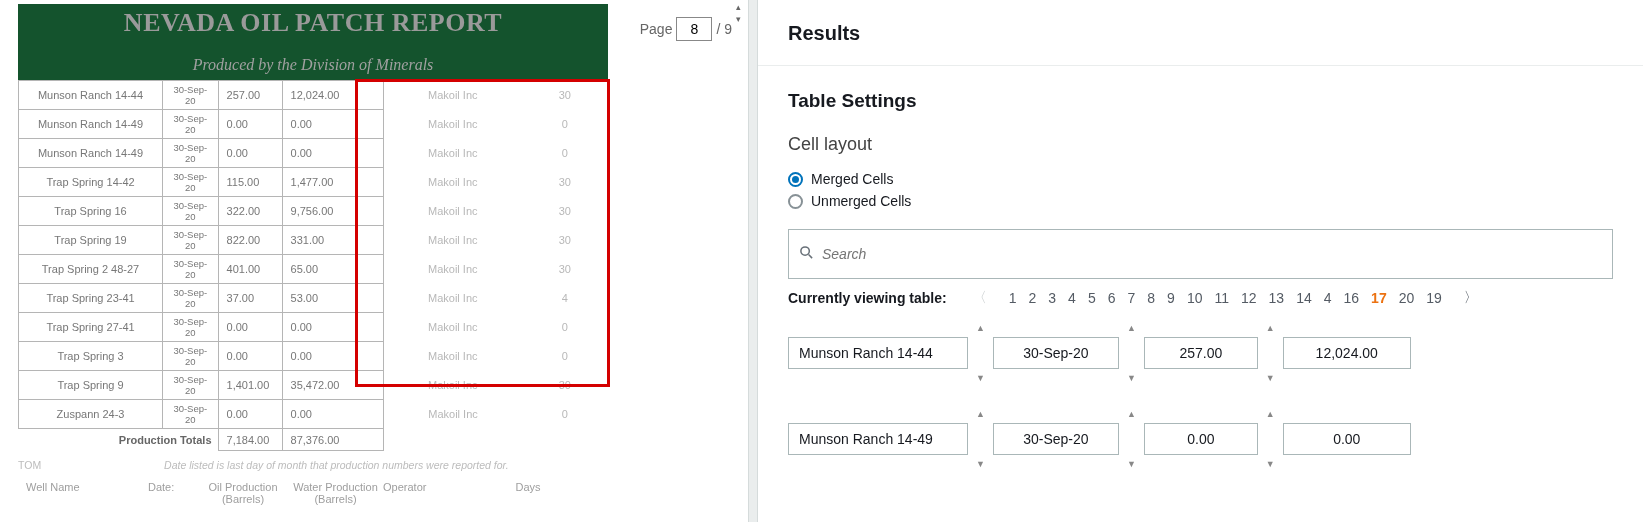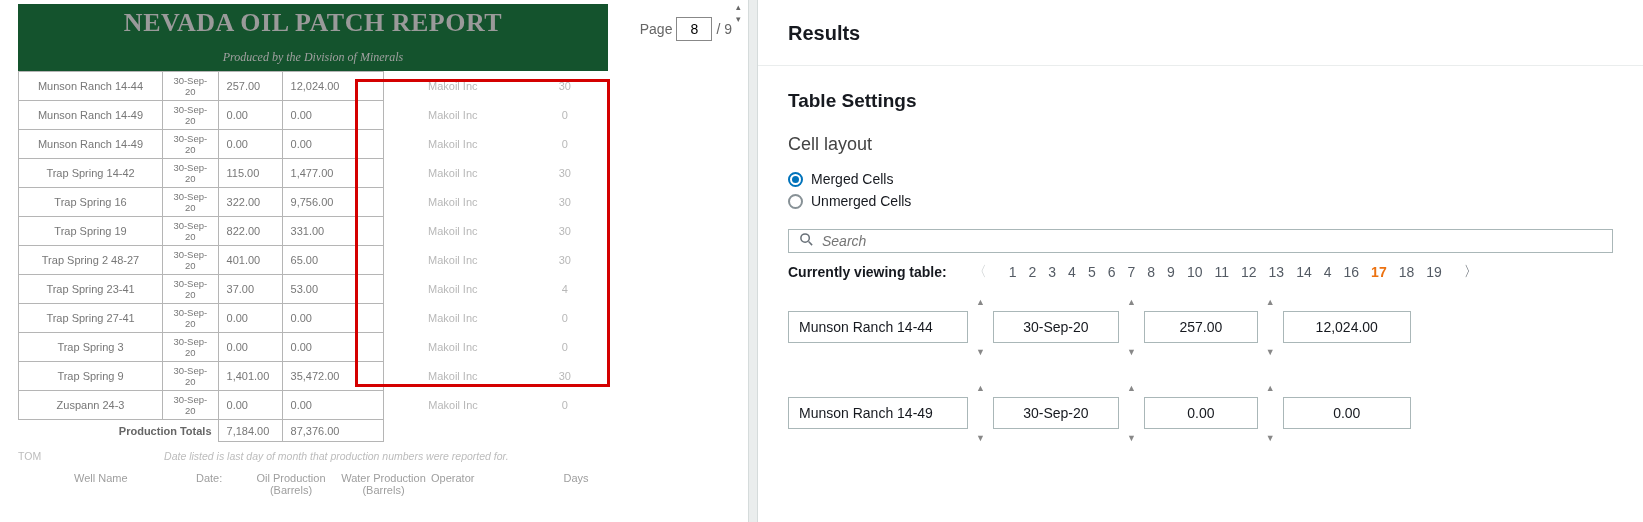--- a/index.html
+++ b/index.html
@@ -63,24 +63,24 @@
   }
   .report-title {
     font-family: Georgia, "Times New Roman", serif;
     font-size: 26px;
     font-weight: bold;
     color: #9a9a9a;
     letter-spacing: 0.5px;
   }
   .report-subtitle {
     font-family: Georgia, serif;
-    font-size: 12px;
+    font-size: 16px;
     color: #a0a0a0;
     font-style: italic;
-    margin-top: 12px;
+    margin-top: 18px;
   }
 
   .report-table {
     width: 100%;
     border-collapse: collapse;
     font-size: 11px;
     color: #777;
     table-layout: fixed;
   }
   .report-table td {
@@ -128,21 +128,21 @@
   .lower-headings {
     display: flex;
     font-size: 11px;
     color: #9e9e9e;
     margin-top: 6px;
   }
   .lower-rows {
     font-size: 10.5px;
     color: #c0c0c0;
   }
-  .lower-rows .row, .lower-headings { display:flex; padding: 4px 0; margin-left: 48px;}
+  .lower-rows .row, .lower-headings { display:flex; padding: 4px 0;}
   .col1{width:130px;padding-left:8px;}
   .col2{width:50px;}
   .col3{width:90px;text-align:center;}
   .col4{width:95px;text-align:center;}
   .col5{width:115px;}
   .col6{width:60px;text-align:center;}
 
   
   .divider {
     width: 10px;
@@ -190,21 +190,21 @@
   .radio {
     width: 15px; height: 15px; border-radius: 50%;
     border: 2px solid #0073bb;
     display: inline-flex; align-items: center; justify-content: center;
   }
   .radio.unchecked { border-color:#879196; }
   .radio .dot { width: 7px; height: 7px; border-radius: 50%; background: #0073bb; }
   .search-box {
     margin-top: 20px;
     border: 1px solid #aab7b8;
-    height: 24px;
+    height: 50px;
     display: flex;
     align-items: center;
     padding: 0 10px;
     gap: 8px;
     color: #687078;
   }
   .search-box input {
     border: none; outline: none; flex:1; font-size: 14px; font-style: italic; color:#687078; background:transparent;
   }
   .table-pager {
@@ -441,21 +441,21 @@
           <span class="num">8</span>
           <span class="num">9</span>
           <span class="num">10</span>
           <span class="num">11</span>
           <span class="num">12</span>
           <span class="num">13</span>
           <span class="num">14</span>
           <span class="num">4</span>
           <span class="num">16</span>
           <span class="num current">17</span>
-          <span class="num">18</span>
+          <span class="num">20</span>
           <span class="num">19</span>
         </span>
       <span class="chev">〉</span>
     </div>
 
     <div class="result-grid" id="result-grid">
         <div class="result-row">
           <div class="cell-box c1">Munson Ranch 14-44</div>
           <div class="stepper">
             <span>▲</span>

